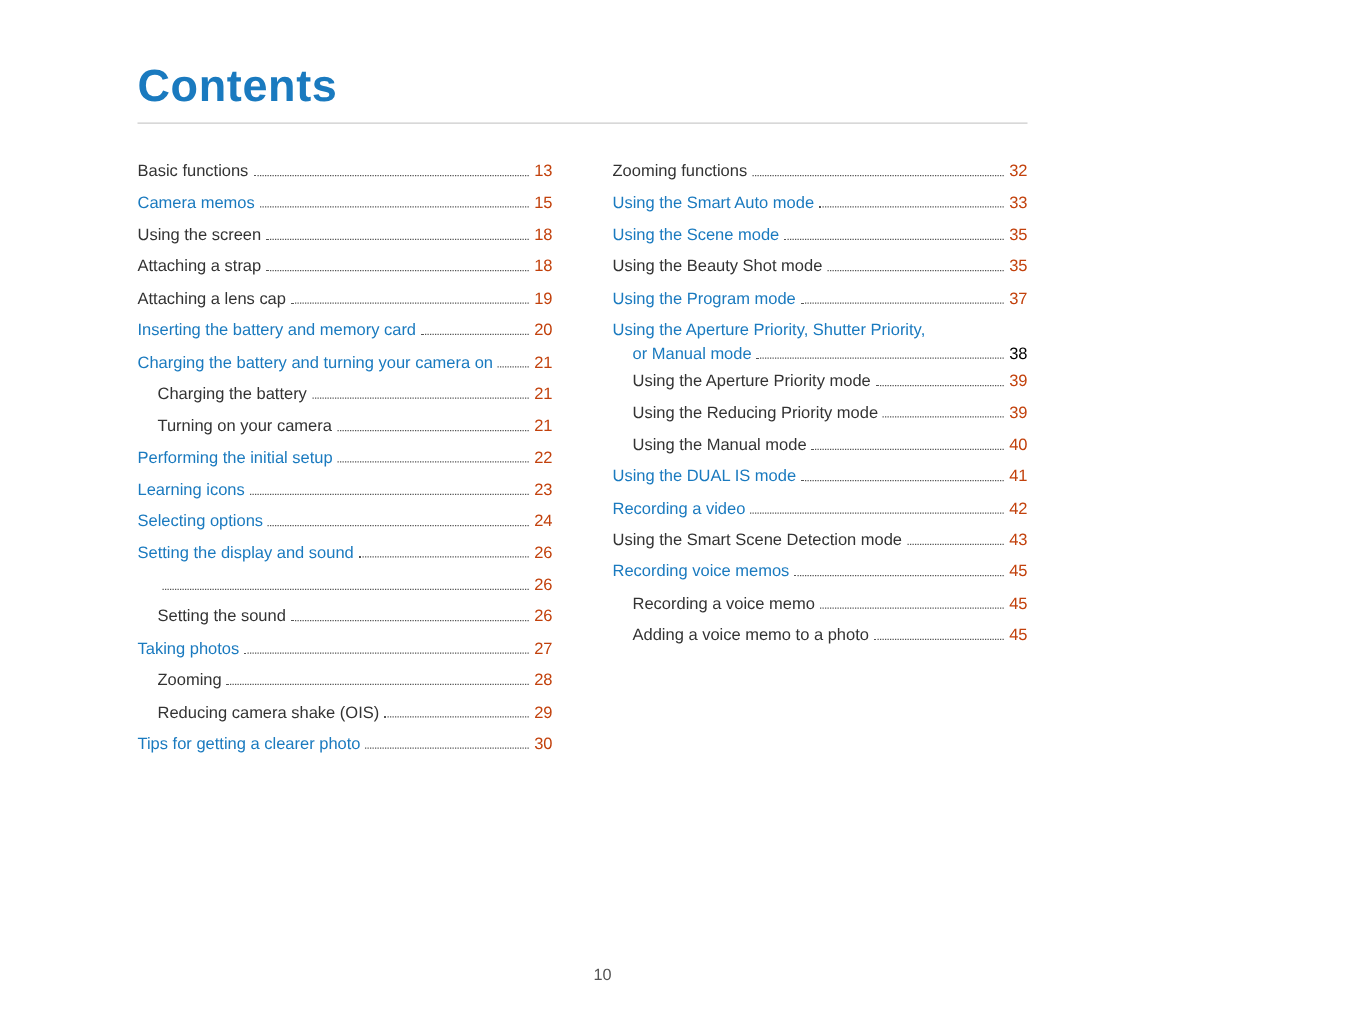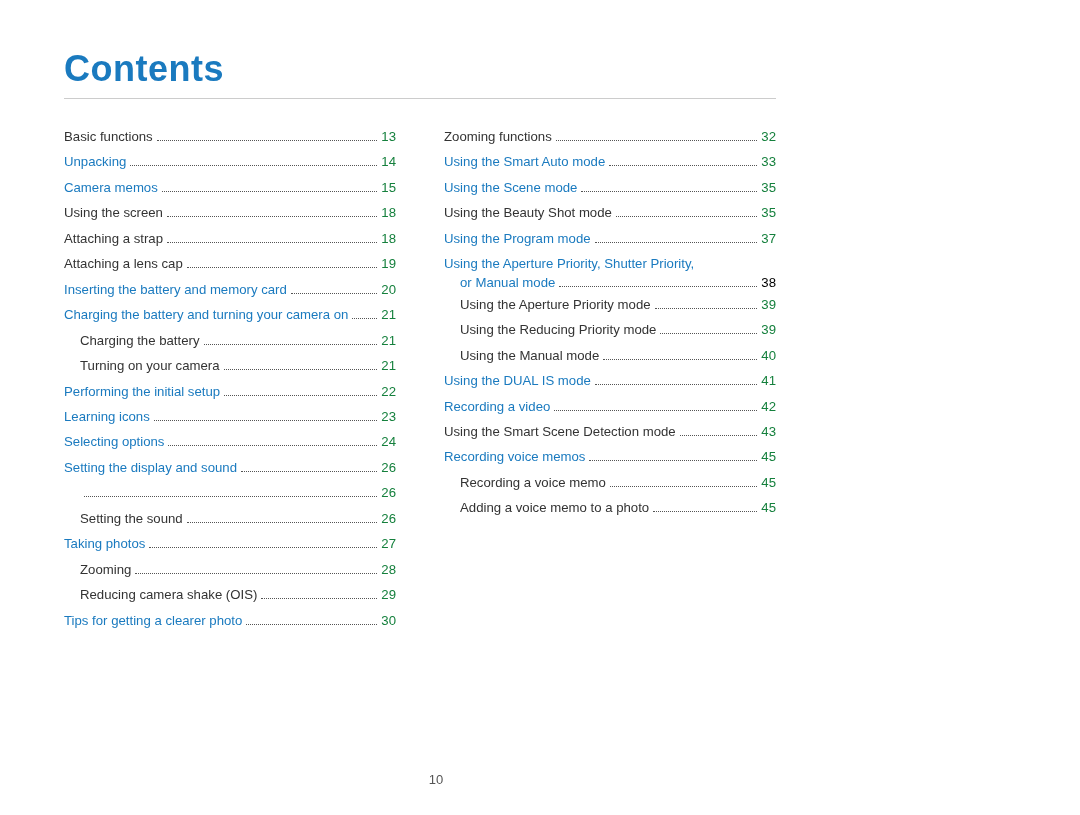--- a/index.html
+++ b/index.html
@@ -9,20 +9,21 @@
       width: 1080px;
       height: 815px;
       overflow: hidden;
       position: relative;
     }
     .page {
       width: 872px;
       height: 815px;
       padding: 48px 96px 48px 64px;
       position: relative;
+      margin-left: 46px;
     }
     h1.contents-title {
       font-size: 36px;
       font-weight: bold;
       color: #1a7abf;
       margin-bottom: 8px;
       letter-spacing: 0.5px;
     }
     .divider {
       border: none;
@@ -49,21 +50,21 @@
     }
     .toc-entry .dots {
       flex: 1;
       border-bottom: 1px dotted #555;
       margin: 0 4px 3px 4px;
       min-width: 10px;
     }
     .toc-entry .page-num {
       flex-shrink: 0;
       font-size: 13.2px;
-      color: #15803d;
+      color: #c2410c;
     }
     .link { color: #1a7abf; }
     .normal { color: #333; }
     .section-header { color: #333; font-weight: normal; }
     .indent { padding-left: 16px; }
     .page-footer {
       position: absolute;
       bottom: 28px;
       left: 0;
       right: 0;
@@ -100,25 +101,20 @@
   <div class="toc-columns">
 
     <div class="toc-col">
 
       <div class="toc-entry">
         <span class="entry-label section-header">Basic functions</span>
         <span class="dots"></span>
         <span class="page-num">13</span>
       </div>
 
-      <div class="toc-entry">
-        <span class="entry-label link">Unpacking</span>
-        <span class="dots"></span>
-        <span class="page-num">14</span>
-      </div>
 
       <div class="toc-entry">
         <span class="entry-label link">Camera memos</span>
         <span class="dots"></span>
         <span class="page-num">15</span>
       </div>
 
       <div class="toc-entry">
         <span class="entry-label normal">Using the screen</span>
         <span class="dots"></span>

